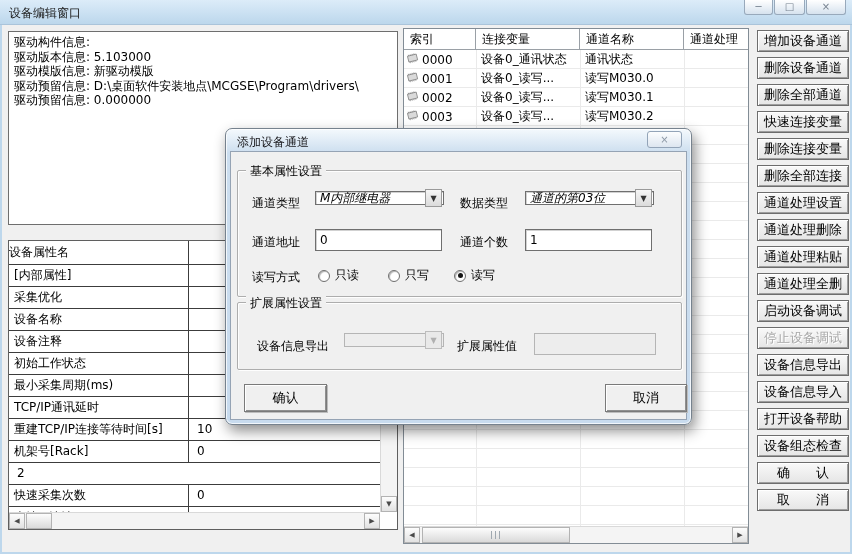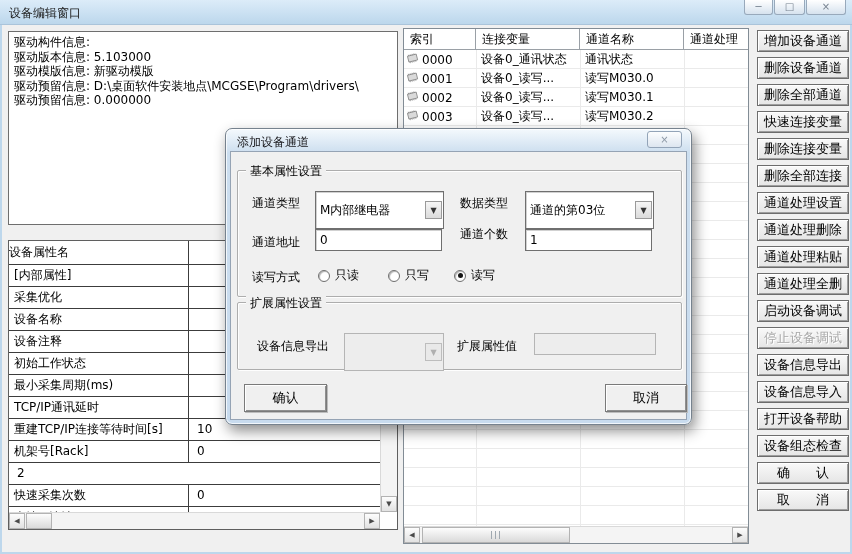--- a/index.html
+++ b/index.html
@@ -127,22 +127,22 @@
   .dlg-body {
     position:absolute; left:4px; right:4px; top:22px; bottom:4px;
     background:#f0f0f0; border:1px solid #95a3b4;
   }
   .group { position:absolute; border:1px solid #adadad; border-radius:2px;
            box-shadow: 1px 1px 0 rgba(255,255,255,.9), inset 1px 1px 0 rgba(255,255,255,.9); }
   .group-label { position:absolute; top:-8px; left:8px; background:#f0f0f0; padding:0 4px; white-space:nowrap; }
   #group-basic { left:6px; top:18px; width:445px; height:127px; }
   #group-ext   { left:6px; top:150px; width:445px; height:68px; }
   .fld-label { position:absolute; white-space:nowrap; }
-  .combo { position:absolute; height:38px; background:#fff; border:1px solid #6f6f6f;
-           box-shadow: inset 1px 1px 0 rgba(0,0,0,.18); display:flex; align-items:center; }
+  .combo { position:absolute; height:14px; background:#fff; border:1px solid #6f6f6f;
+           box-shadow: inset 1px 1px 0 rgba(0,0,0,.18); display:flex; align-items:center;font-style:italic; }
   .combo .val { flex:1; padding-left:4px; white-space:nowrap; overflow:hidden; }
   .combo .drop { width:17px; height:18px; margin:1px; flex:none;
                  background:linear-gradient(#f6f6f6,#dbdbdb); border:1px solid #9a9a9a;
                  font-size:8px; color:#333; display:flex; align-items:center; justify-content:center; }
   .combo.disabled { background:#ededed; border-color:#b5b5b5; box-shadow:none; }
   .combo.disabled .drop { background:#e9e9e9; color:#b0b0b0; border-color:#bdbdbd; }
   .tinput { position:absolute; height:22px; background:#fff; border:1px solid #6f6f6f;
             box-shadow: inset 1px 1px 0 rgba(0,0,0,.18); padding:0 4px;
             font:inherit; color:#000; }
   .tinput.disabled { background:#ededed; border-color:#b5b5b5; box-shadow:none; }
@@ -367,21 +367,21 @@
         <span class="drop">▼</span>
       </div>
       <span class="fld-label" style="left:222px; top:24px;">数据类型</span>
       <div class="combo" style="left:287px; top:20px; width:129px;">
         <span class="val">通道的第03位</span>
         <span class="drop">▼</span>
       </div>
 
       <span class="fld-label" style="left:14px; top:63px;">通道地址</span>
       <input class="tinput" style="left: 77px; top: 58px; width: 127px;" value="0">
-      <span class="fld-label" style="left:222px; top:55px;">通道个数</span>
+      <span class="fld-label" style="left:222px; top:63px;">通道个数</span>
       <input class="tinput" style="left: 287px; top: 58px; width: 127px;" value="1">
 
       <span class="fld-label" style="left:14px; top:98px;">读写方式</span>
       <div class="radio" style="left:80px; top:96px;">
         <span class="rdot"></span>
         <span>只读</span>
       </div>
       <div class="radio" style="left:150px; top:96px;">
         <span class="rdot"></span>
         <span>只写</span>

